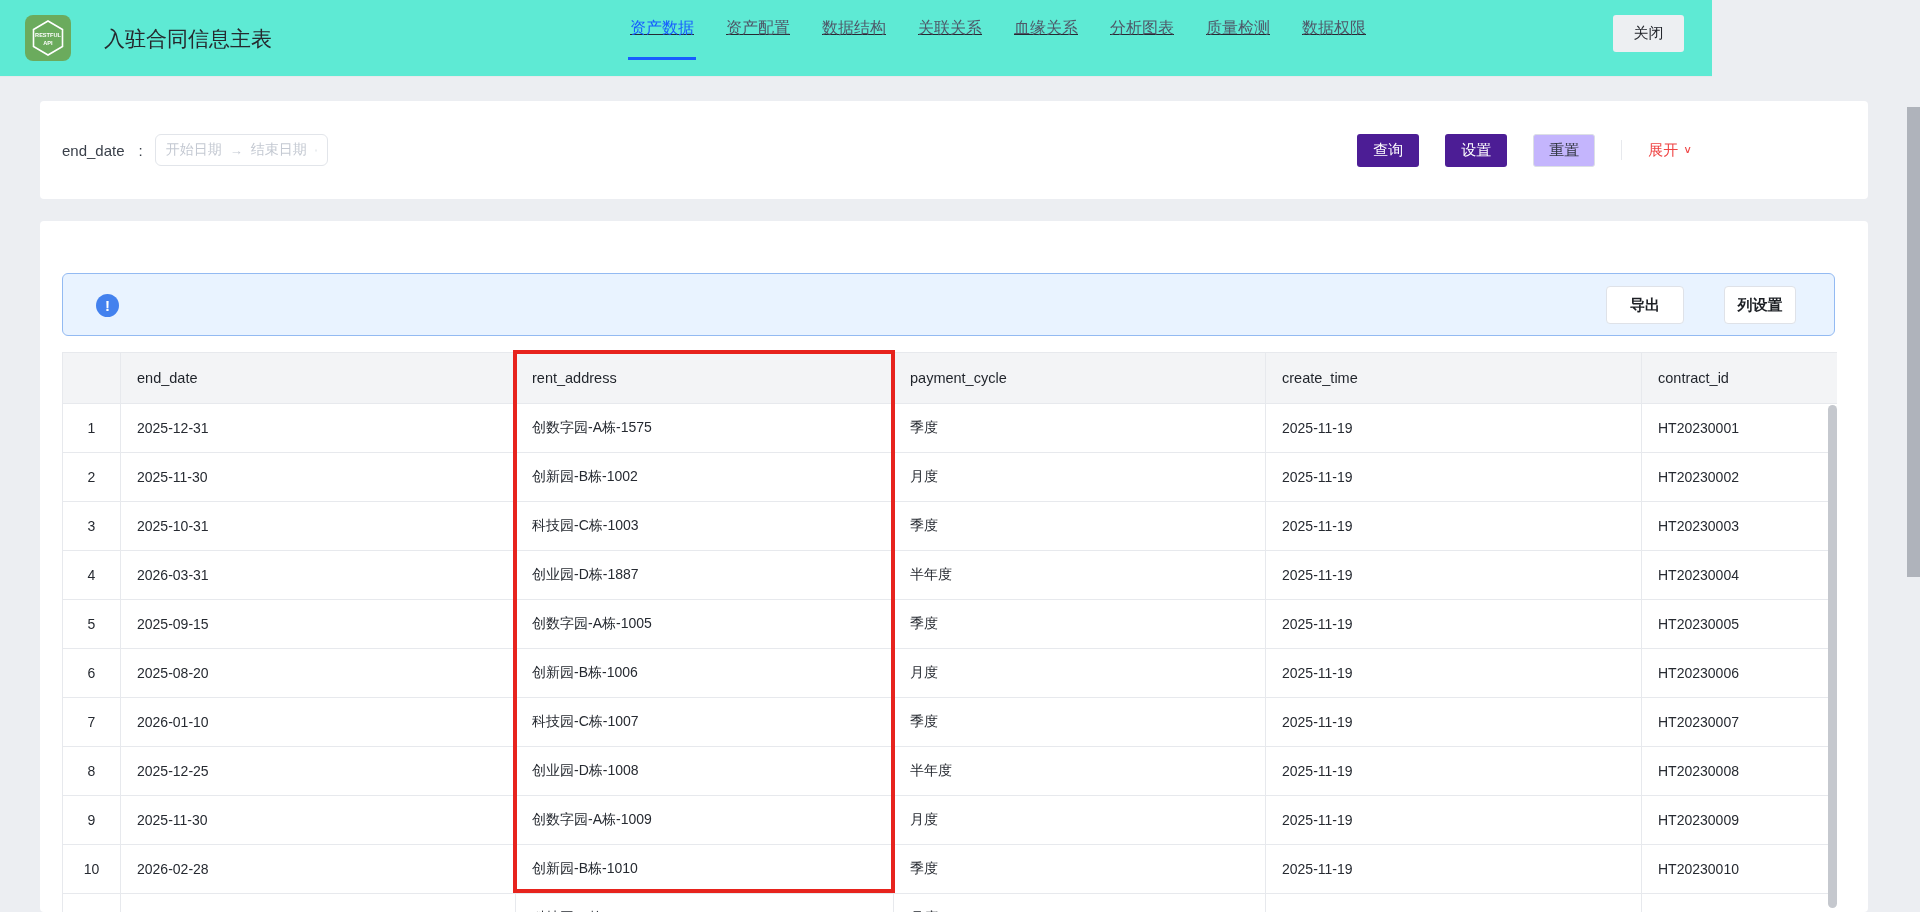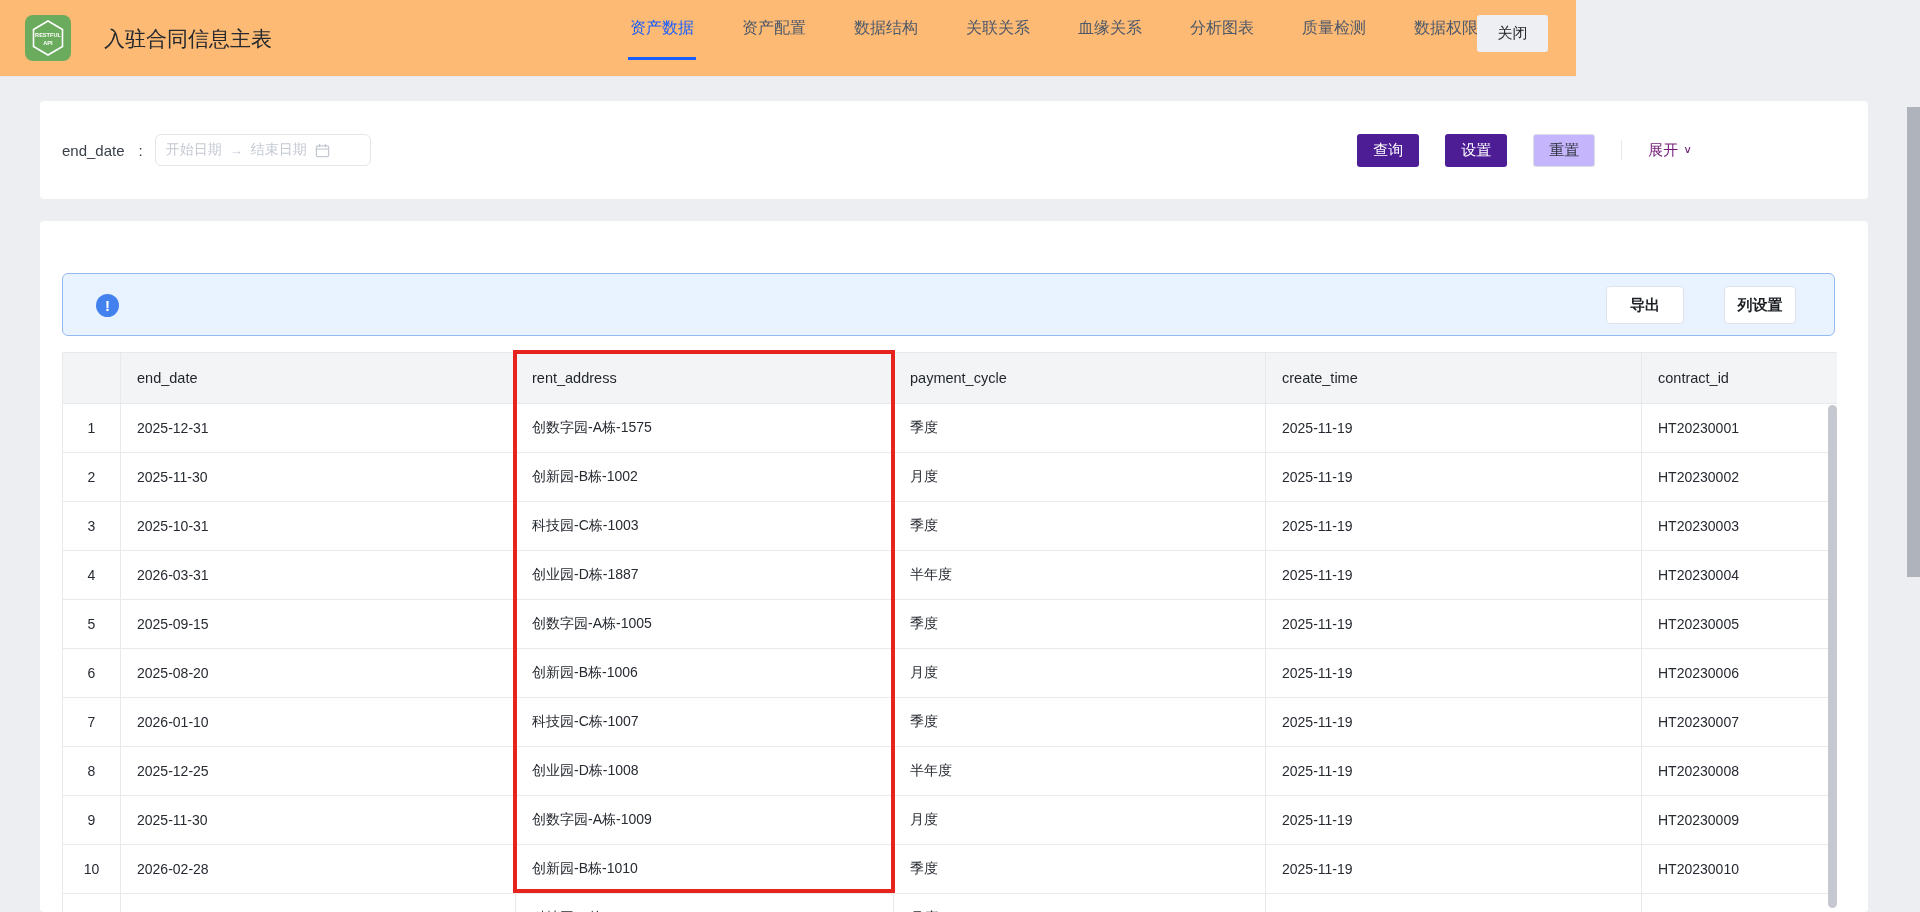--- a/index.html
+++ b/index.html
@@ -1,40 +1,40 @@
 <!DOCTYPE html>
 <html><head>
 <meta charset="utf-8">
 <style>
   * { margin:0; padding:0; box-sizing:border-box; }
   html,body { width:1920px; height:912px; overflow:hidden; }
   body { background:#eceef2; font-family:"Liberation Sans","DejaVu Sans",sans-serif; color:#262a31; position:relative; }
 
   
-  .top-header { position:absolute; left:0; top:0; width:1576px; height:77px; background:#fdba74; border-bottom:1px solid #e8e9eb; z-index:10; }
+  .top-header { position:absolute; left:0; top:0; width:1712px; height:77px; background:#5eead4; border-bottom:1px solid #e8e9eb; z-index:10; }
   .logo { position:absolute; left:25px; top:15px; width:46px; height:46px; background:#6bab5d; border-radius:8px; display:flex; align-items:center; justify-content:center; }
   .page-title { position:absolute; left:104px; top:0; height:77px; display:flex; align-items:center; font-size:21px; color:#26292e; }
-  .nav-tabs { position:absolute; left:628px; top:0; height:60px; display:flex; gap:44px; }
+  .nav-tabs { position:absolute; left:628px; top:0; height:60px; display:flex; gap:28px;text-decoration:underline; }
   .tab { display:flex; align-items:center; height:60px; font-size:16px; color:#4e5969; cursor:pointer; border-bottom:3px solid transparent; padding:0 2px; }
   .tab.active { color:#175dff; border-bottom-color:#175dff; font-weight:500; }
   .close-btn { position:absolute; right:28px; top:15px; width:71px; height:37px; background:#edeff2; border:none; border-radius:3px; font-size:15px; color:#23262c; font-family:inherit; display:flex; align-items:center; justify-content:center; cursor:pointer; }
 
   
   .filter-card { position:absolute; left:40px; top:101px; width:1828px; height:98px; background:#fff; border-radius:4px; display:flex; align-items:center; padding:0 22px; }
   .filter-label { font-size:15px; color:#3a404a; }
   .filter-colon { font-size:15px; color:#3a404a; margin:0 12px 0 14px; }
-  .date-range { width:216px; height:32px; border:1px solid #e2e5ea; border-radius:6px; display:flex; align-items:center; padding:8px 10px; gap:8px; background:#fff; cursor:text; }
+  .date-range { width:173px; height:32px; border:1px solid #e2e5ea; border-radius:6px; display:flex; align-items:center; padding:8px 10px; gap:8px; background:#fff; cursor:text; }
   .date-ph { font-size:14px; color:#c4c9d2; white-space:nowrap; }
   .date-arrow { font-size:13px; color:#c4c9d2; }
   .filter-actions { margin-left:auto; margin-right:154px; display:flex; align-items:center; gap:26px; }
   .btn { height:33px; border-radius:3px; font-size:15px; font-family:inherit; cursor:pointer; display:flex; align-items:center; justify-content:center; }
   .btn-primary { width:62px; background:#4c1d95; color:#fff; border:none; }
   .btn-plain { width:62px; background:#c4b5fd; color:#303540; border:1px solid #dcdfe5; }
   .v-divider { width:1px; height:20px; background:#e7e9ed; }
-  .expand-link { color:#701a75; font-size:15px; display:flex; align-items:center; gap:5px; cursor:pointer; }
+  .expand-link { color:#ef4444; font-size:15px; display:flex; align-items:center; gap:5px; cursor:pointer; }
   .chevron { font-size:12px; transform:scaleY(.85); }
 
   
   .result-card { position:absolute; left:40px; top:221px; width:1828px; height:691px; background:#fff; border-radius:4px; overflow:hidden; }
   .info-bar { position:absolute; left:22px; top:52px; width:1773px; height:63px; background:#e9f3ff; border:1px solid #93baf2; border-radius:6px; }
   .info-icon { position:absolute; left:33px; top:20px; width:23px; height:23px; border-radius:50%; background:#4381ee; color:#fff; font-size:15px; font-weight:bold; display:flex; align-items:center; justify-content:center; }
   .info-text { position:absolute; left:75px; top:0; height:63px; display:flex; align-items:center; font-size:16px; font-weight:bold; color:#1c1f24; }
   .bar-btn { position:absolute; top:12px; height:38px; background:#fff; border:1px solid #dfe2e8; border-radius:4px; font-size:15px; font-weight:bold; color:#1c1f24; font-family:inherit; cursor:pointer; display:flex; align-items:center; justify-content:center; }
   .export-btn { right:150px; width:78px; }
   .colset-btn { right:38px; width:72px; }

